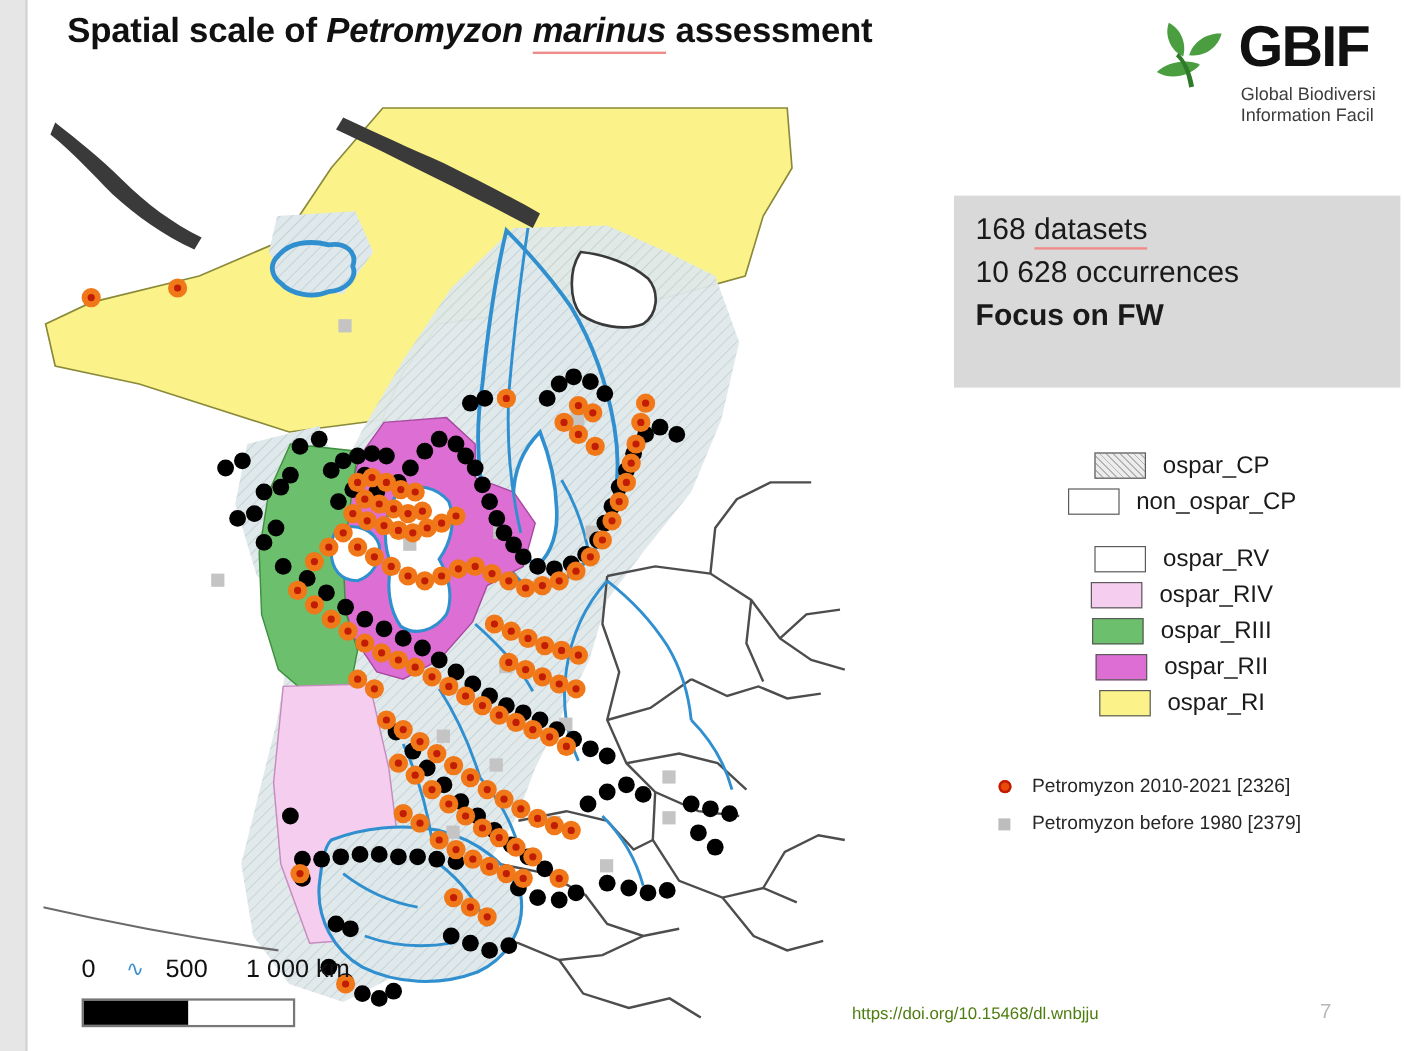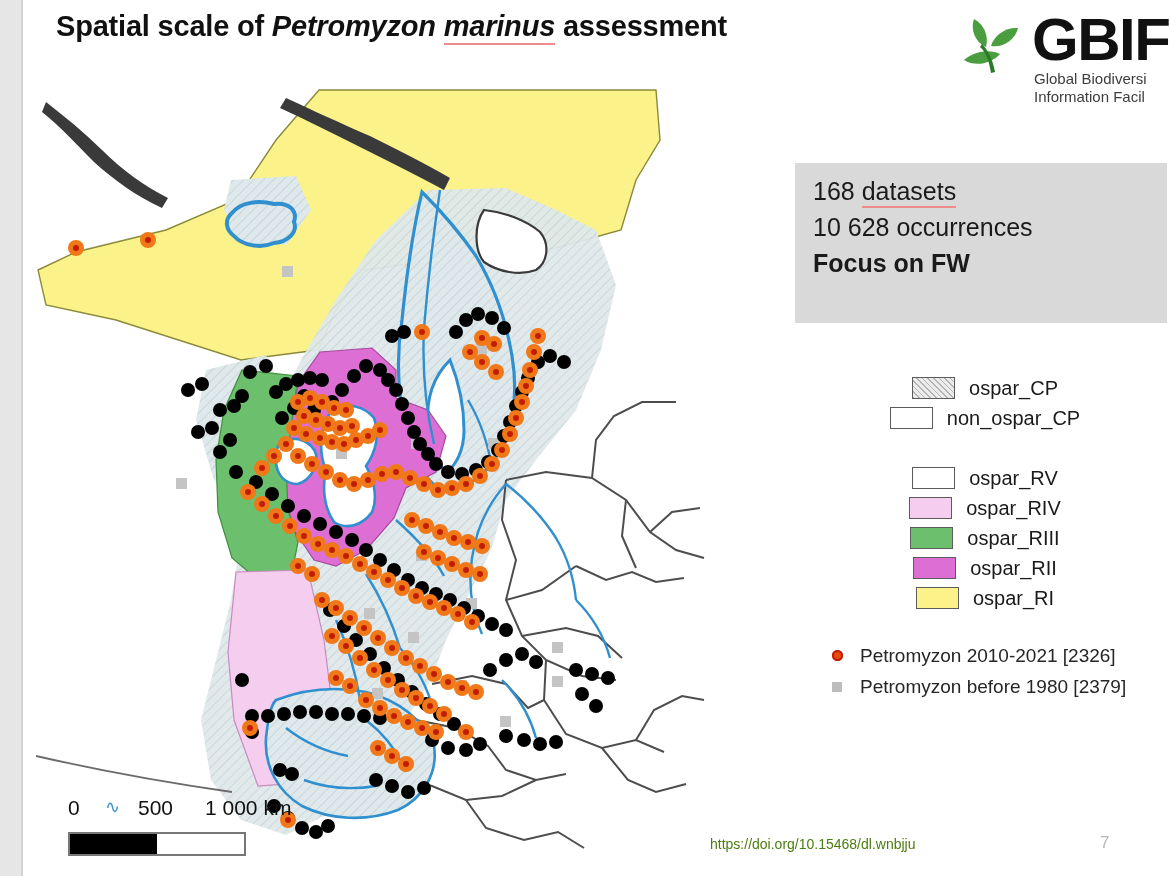--- a/index.html
+++ b/index.html
@@ -63,21 +63,21 @@
     overflow: hidden;
   }
   #gbif-mark {
     position: absolute;
     left: 0px; top: 8px;
     width: 70px; height: 66px;
   }
   #gbif-wordmark {
     position: absolute;
     left: 72px; top: 6px;
-    font-size: 60px;
+    font-size: 48px;
     font-weight: bold;
     color: #111111;
     letter-spacing: -1.5px;
     line-height: 52px;
   }
   #gbif-sub {
     position: absolute;
     left: 74px; top: 62px;
     font-size: 15px;
     font-weight: normal;
@@ -150,21 +150,21 @@
     position: absolute;
     left: 820px; top: 373px;
     width: 330px;
   }
   .leg-row {
     display: flex;
     align-items: center;
     height: 30px;
     justify-content: center;
   }
-  .leg-row.gap { margin-top: 30px; }
+  .leg-row.gap { margin-top: 18px; }
   .leg-swatch {
     width: 43px; height: 22px;
     border: 1.6px solid #5b5b5b;
     box-sizing: border-box;
     margin-right: 14px;
     flex: none;
   }
   .leg-label {
     font-size: 20px;
     color: #1a1a1a;
@@ -206,21 +206,21 @@
   .dot-black {
     width: 11px; height: 11px;
     border-radius: 50%;
     background: #000000;
   }
   .sq-gray {
     width: 10px; height: 10px;
     background: #bdbdbd;
   }
   .pt-label {
-    font-size: 19px;
+    font-size: 16px;
     color: #262626;
     margin-left: 10px;
     white-space: nowrap;
   }
 
   
   #doi-link {
     position: absolute;
     left: 686px; top: 836px;
     font-size: 14px;

